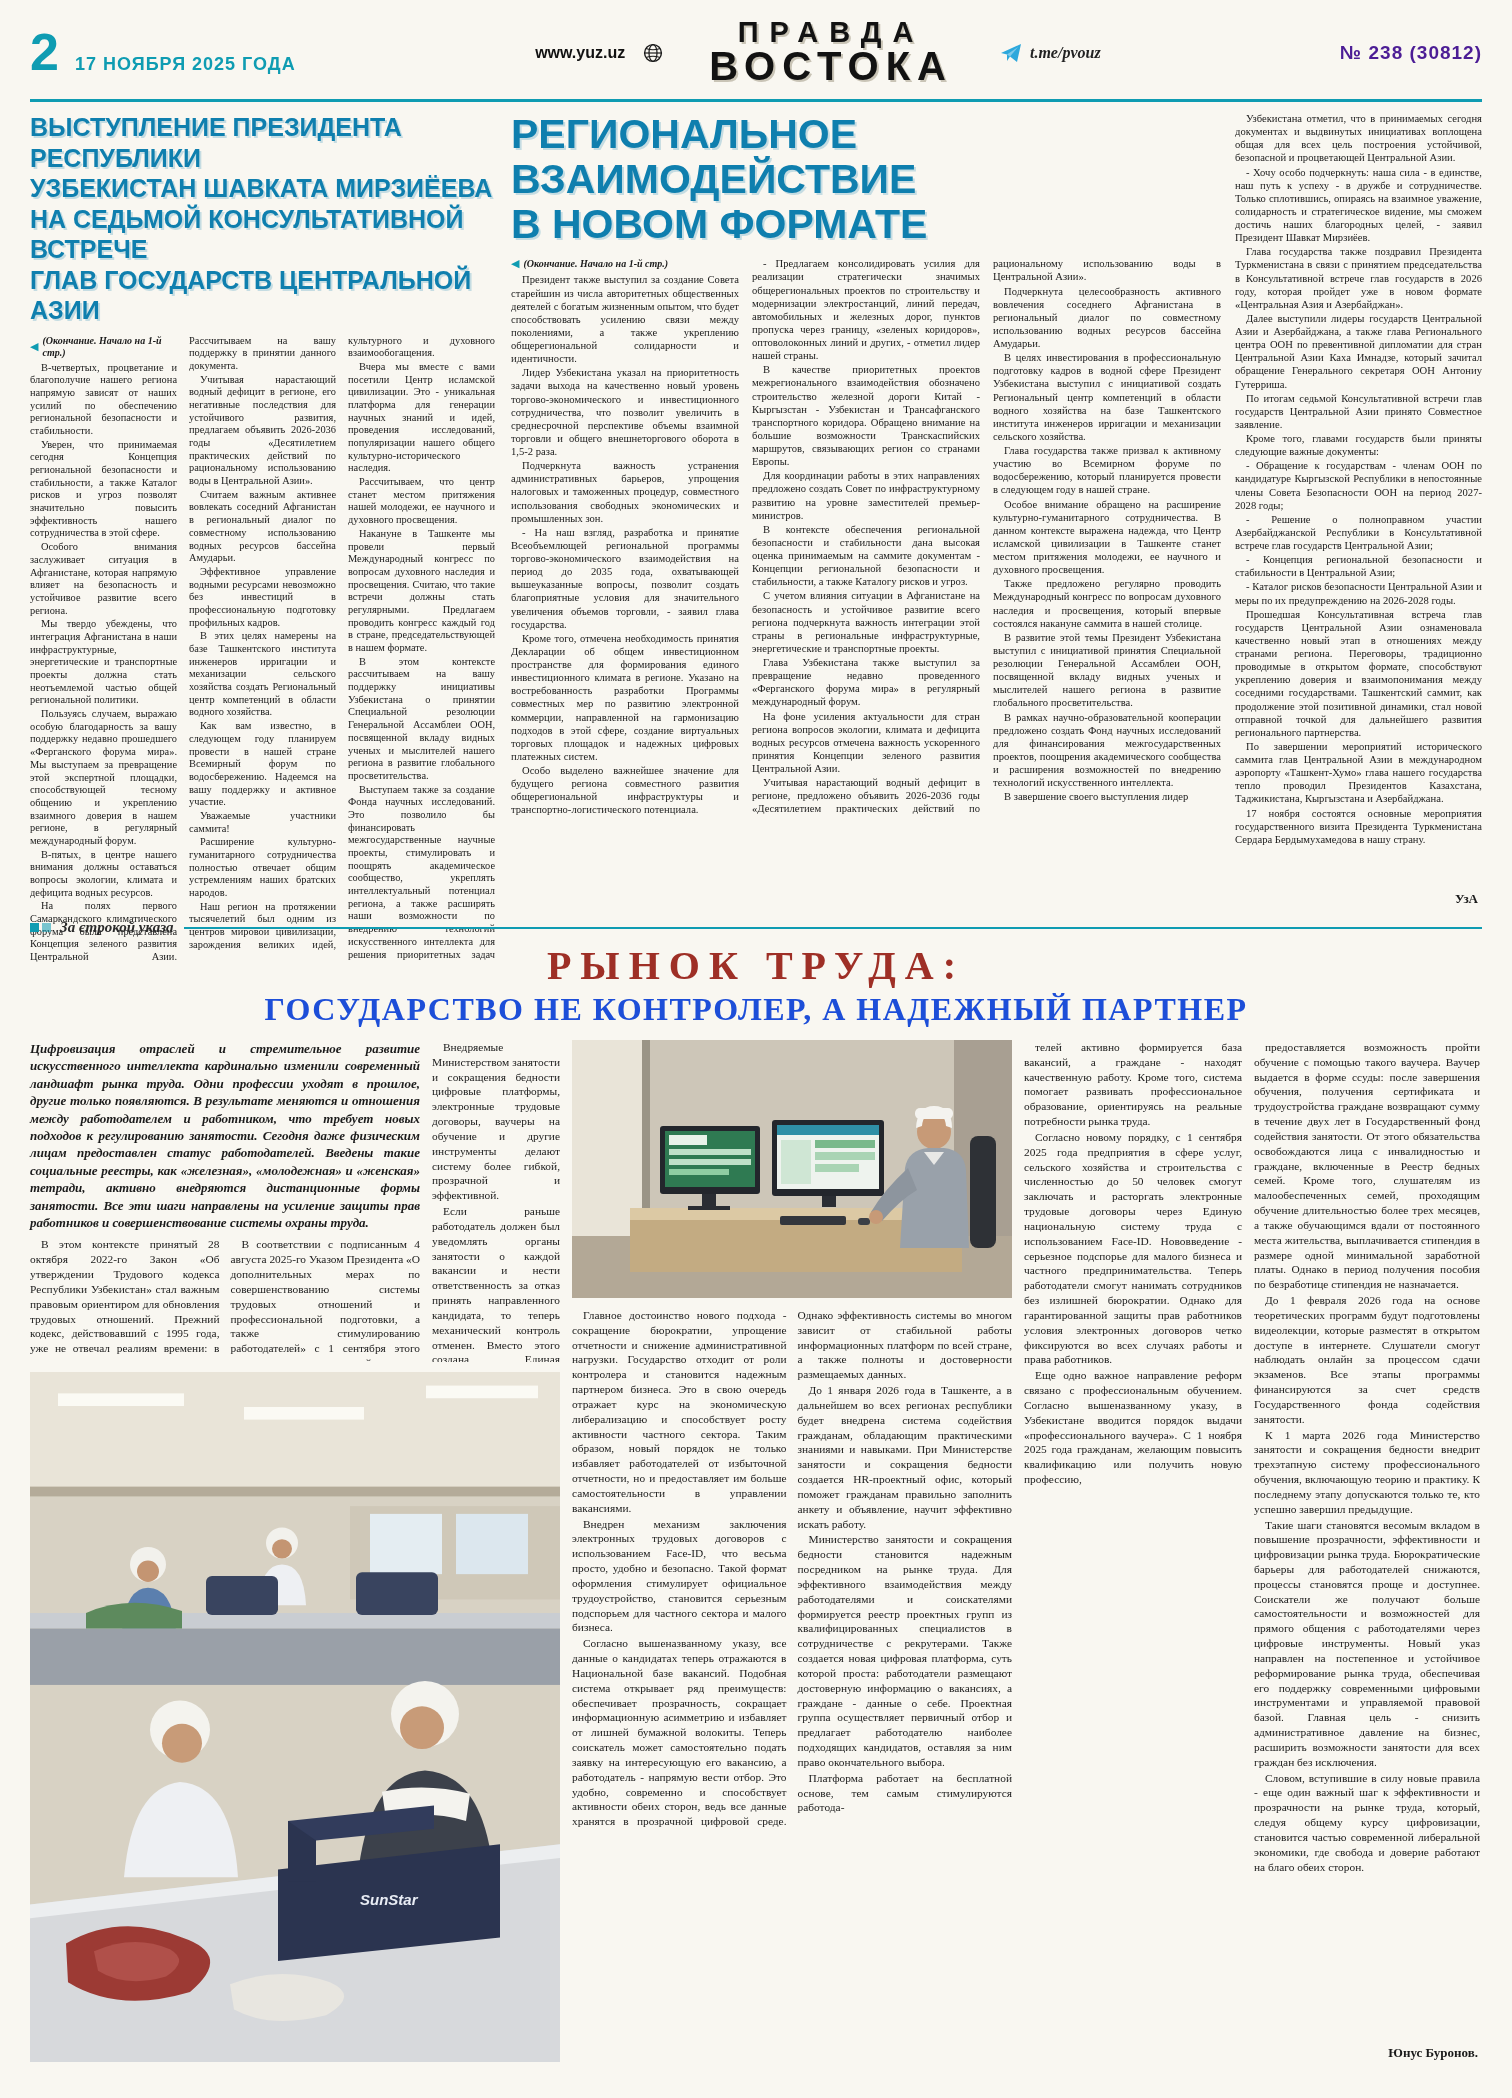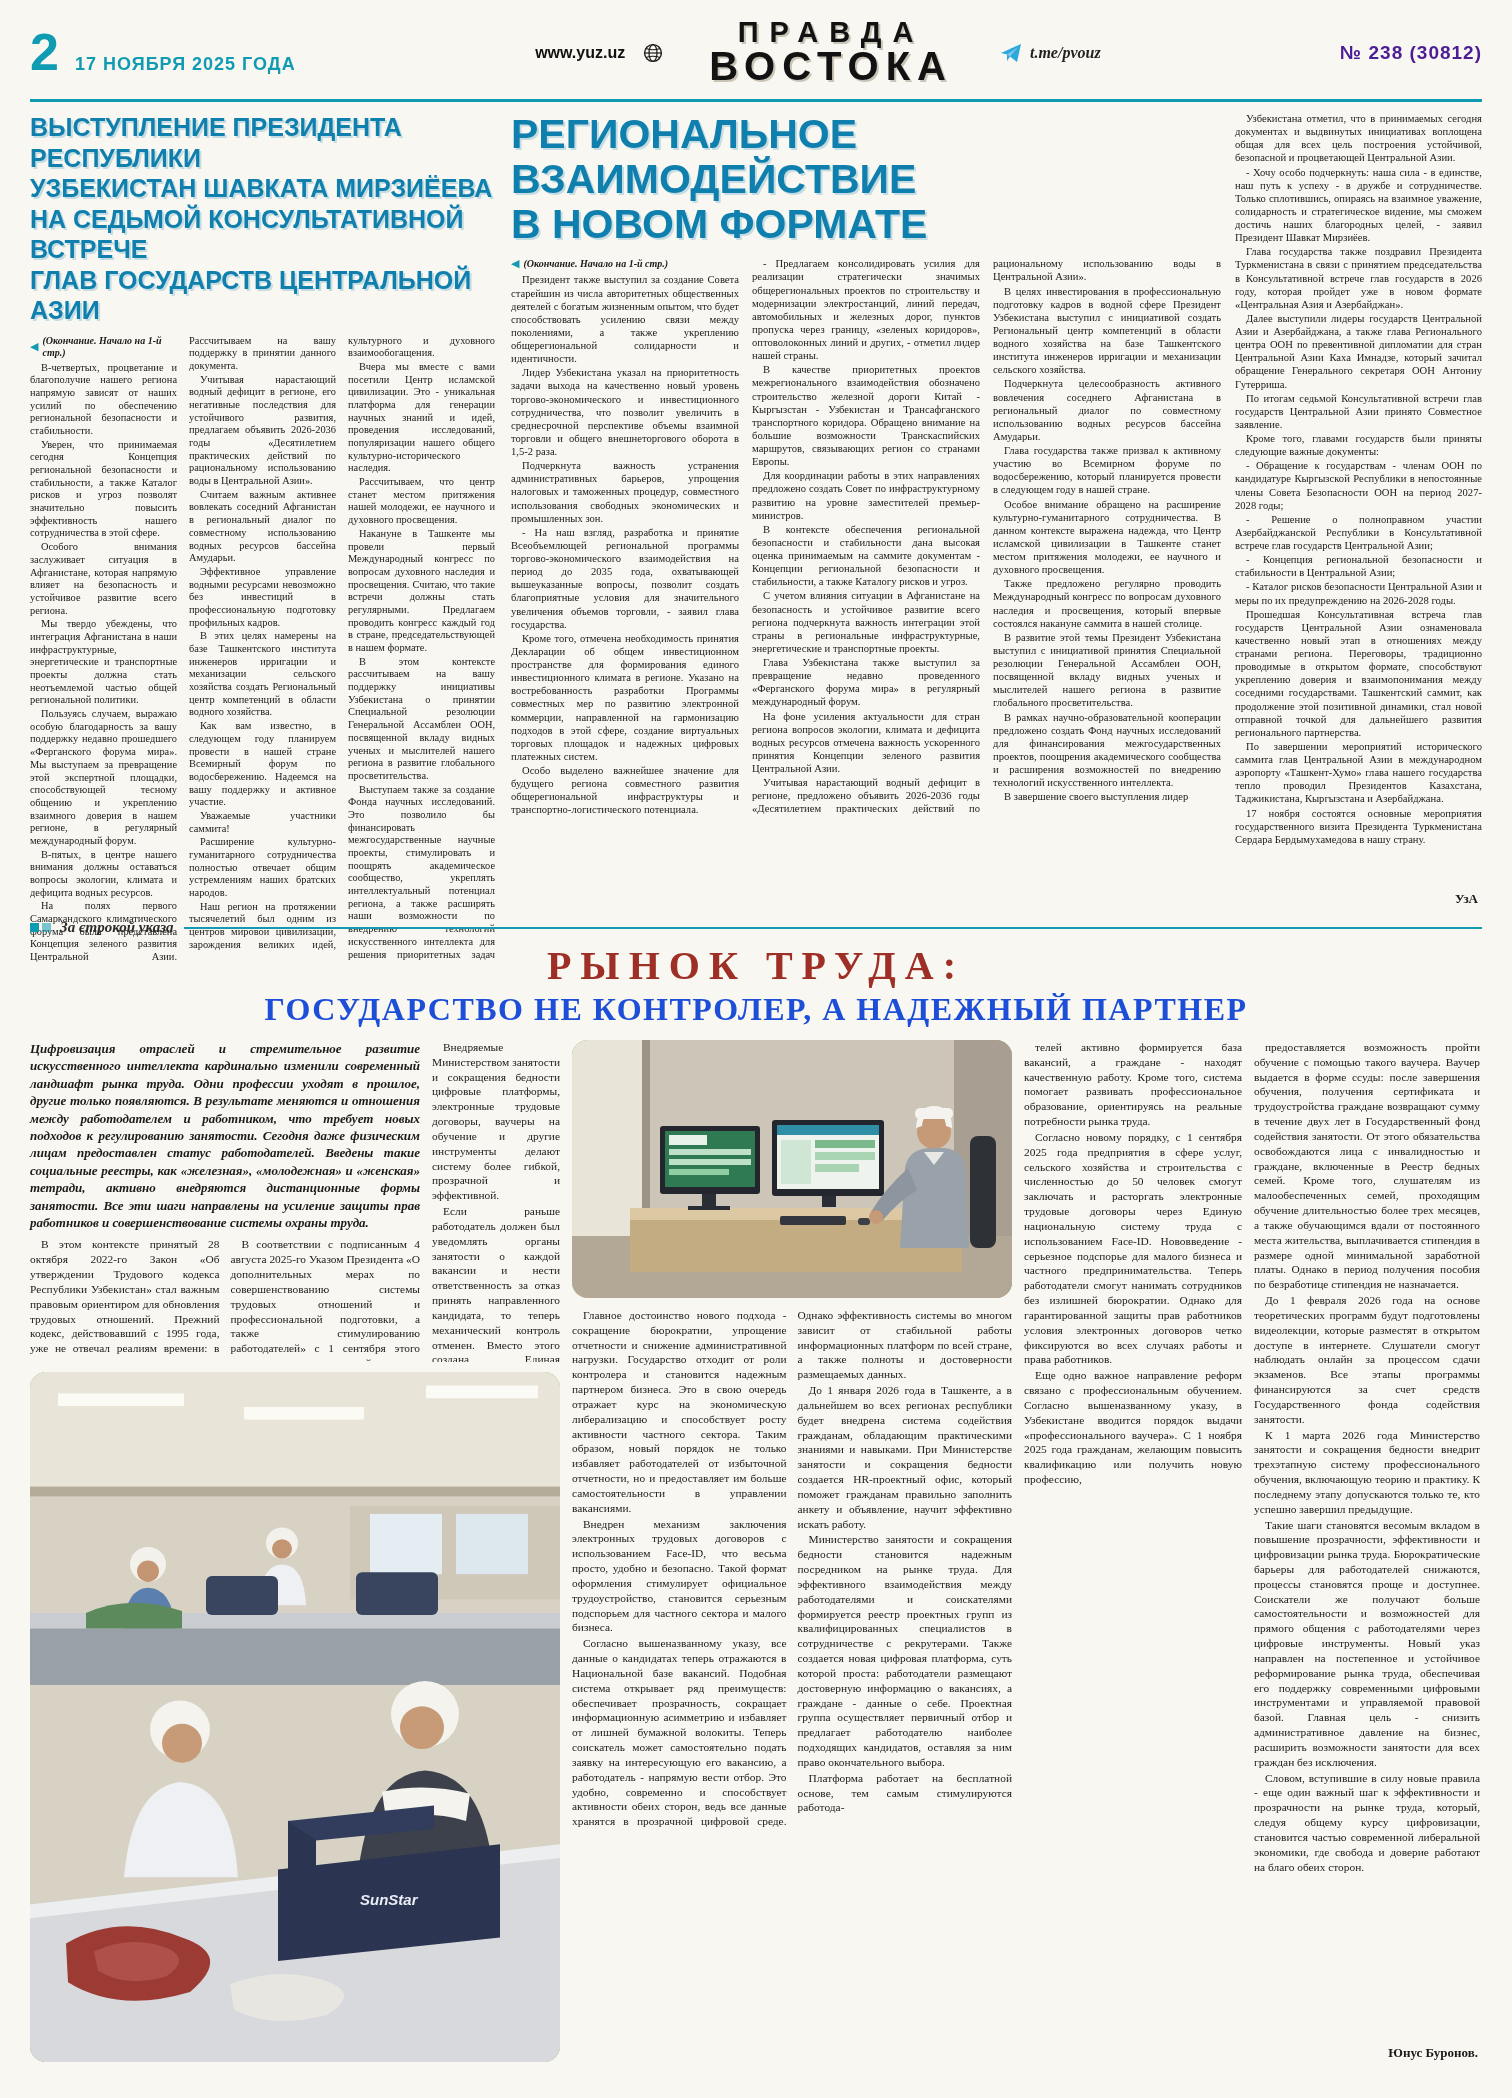--- a/index.html
+++ b/index.html
@@ -73,21 +73,21 @@
   .lead { font-weight:bold; font-style:italic; font-size:13px; line-height:1.34; text-align:justify; margin-bottom:6px; }
   .colA { flex:1; overflow:hidden; column-count:2; column-gap:11px; }
   .colB { flex:1; overflow:hidden; }
   .b-mid { width:440px; display:flex; flex-direction:column; }
   .colMid { flex:1; overflow:hidden; column-count:2; column-gap:11px; margin-top:10px; }
   .colC { width:218px; overflow:hidden; }
   .colD { width:226px; display:flex; flex-direction:column; }
   .colD-text { flex:1; overflow:hidden; }
   .byline { font-weight:bold; text-align:right; font-size:13px; padding:4px 2px 0 0; }
 
-  .photo { overflow:hidden; background:#4d7c0f;border-radius:16px; }
+  .photo { overflow:hidden; background:#4d7c0f; }
   .photo svg { width:100%; height:100%; display:block; }
   .photo-man { height:258px; }
   .photo-sewing { flex:1; margin-top:10px; }
 
   .icon-svg { display:block; }
 </style>
 </head>
 <body>
 
 <div class="page">
@@ -180,22 +180,22 @@
               <p>Кроме того, отмечена необходимость принятия Декларации об общем инвестиционном пространстве для формирования единого инвестиционного климата в регионе. Указано на востребованность разработки Программы совместных мер по развитию электронной коммерции, направленной на гармонизацию подходов в этой сфере, создание виртуальных торговых площадок и надежных цифровых платежных систем.</p>
               <p>Особо выделено важнейшее значение для будущего региона совместного развития общерегиональной инфраструктуры и транспортно-логистического потенциала.</p>
               <p>- Предлагаем консолидировать усилия для реализации стратегически значимых общерегиональных проектов по строительству и модернизации электростанций, линий передач, автомобильных и железных дорог, пунктов пропуска через границу, «зеленых коридоров», оптоволоконных линий и других, - отметил лидер нашей страны.</p>
               <p>В качестве приоритетных проектов межрегионального взаимодействия обозначено строительство железной дороги Китай - Кыргызстан - Узбекистан и Трансафганского транспортного коридора. Обращено внимание на большие возможности Транскаспийских маршрутов, связывающих регион со странами Европы.</p>
               <p>Для координации работы в этих направлениях предложено создать Совет по инфраструктурному развитию на уровне заместителей премьер-министров.</p>
               <p>В контексте обеспечения региональной безопасности и стабильности дана высокая оценка принимаемым на саммите документам - Концепции региональной безопасности и стабильности, а также Каталогу рисков и угроз.</p>
               <p>С учетом влияния ситуации в Афганистане на безопасность и устойчивое развитие всего региона подчеркнута важность интеграции этой страны в региональные инфраструктурные, энергетические и транспортные проекты.</p>
               <p>Глава Узбекистана также выступил за превращение недавно проведенного «Ферганского форума мира» в регулярный международный форум.</p>
               <p>На фоне усиления актуальности для стран региона вопросов экологии, климата и дефицита водных ресурсов отмечена важность ускоренного принятия Концепции зеленого развития Центральной Азии.</p>
               <p>Учитывая нарастающий водный дефицит в регионе, предложено объявить 2026-2036 годы «Десятилетием практических действий по рациональному использованию воды в Центральной Азии».</p>
+              <p>Подчеркнута целесообразность активного вовлечения соседнего Афганистана в региональный диалог по совместному использованию водных ресурсов бассейна Амударьи.</p>
               <p>В целях инвестирования в профессиональную подготовку кадров в водной сфере Президент Узбекистана выступил с инициативой создать Региональный центр компетенций в области водного хозяйства на базе Ташкентского института инженеров ирригации и механизации сельского хозяйства.</p>
-              <p>Подчеркнута целесообразность активного вовлечения соседнего Афганистана в региональный диалог по совместному использованию водных ресурсов бассейна Амударьи.</p>
               <p>Глава государства также призвал к активному участию во Всемирном форуме по водосбережению, который планируется провести в следующем году в нашей стране.</p>
               <p>Особое внимание обращено на расширение культурно-гуманитарного сотрудничества. В данном контексте выражена надежда, что Центр исламской цивилизации в Ташкенте станет местом притяжения молодежи, ее научного и духовного просвещения.</p>
               <p>Также предложено регулярно проводить Международный конгресс по вопросам духовного наследия и просвещения, который впервые состоялся накануне саммита в нашей столице.</p>
               <p>В развитие этой темы Президент Узбекистана выступил с инициативой принятия Специальной резолюции Генеральной Ассамблеи ООН, посвященной вкладу видных ученых и мыслителей нашего региона в развитие глобального просветительства.</p>
               <p>В рамках научно-образовательной кооперации предложено создать Фонд научных исследований для финансирования межгосударственных проектов, поощрения академического сообщества и расширения возможностей по внедрению технологий искусственного интеллекта.</p>
               <p>В завершение своего выступления лидер</p>
             </div>
         </div>
       </div>
       <div class="a2right">

